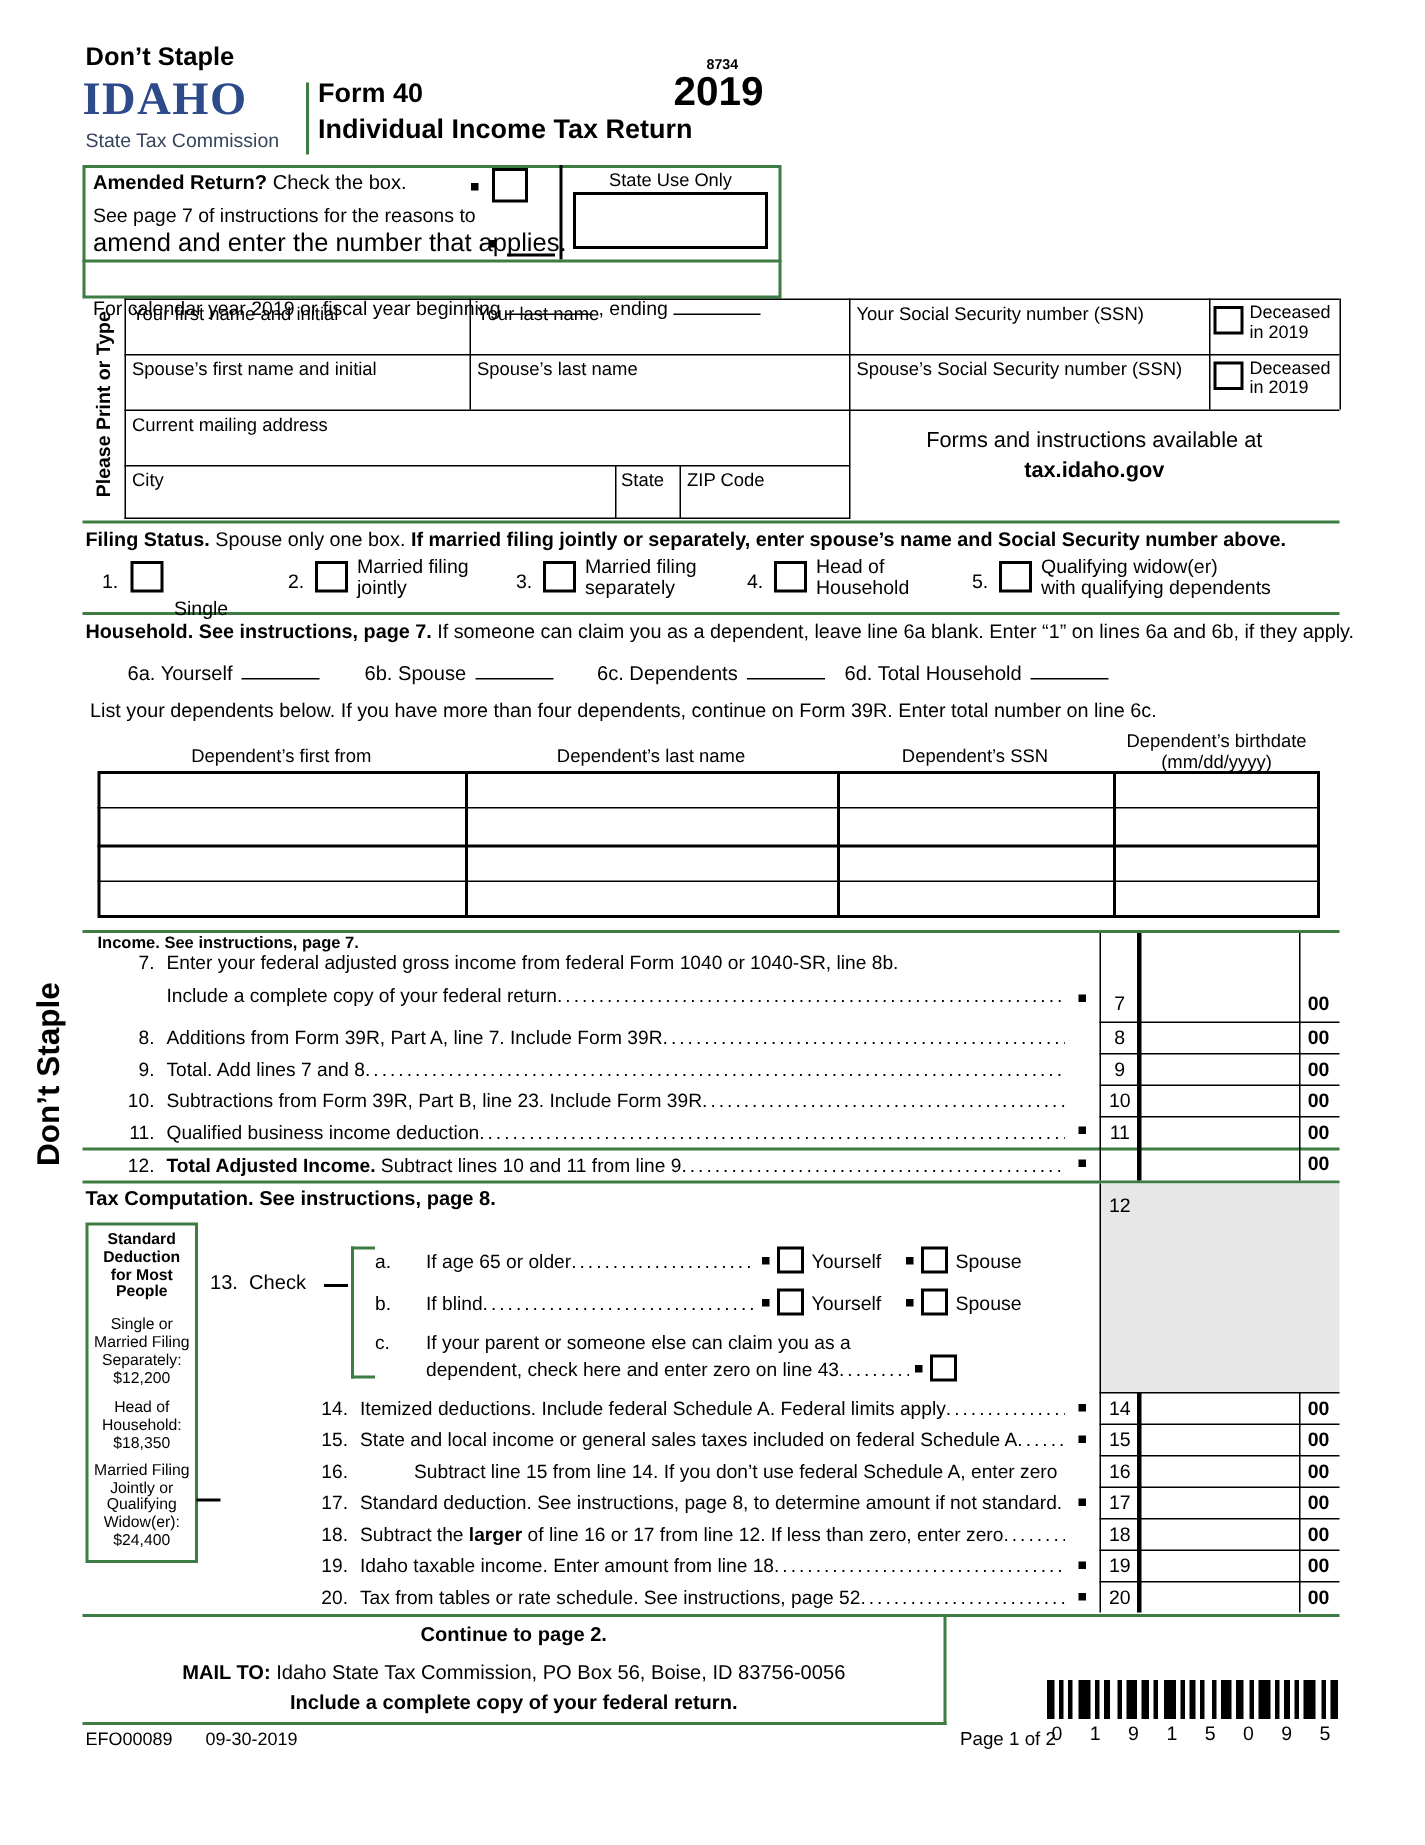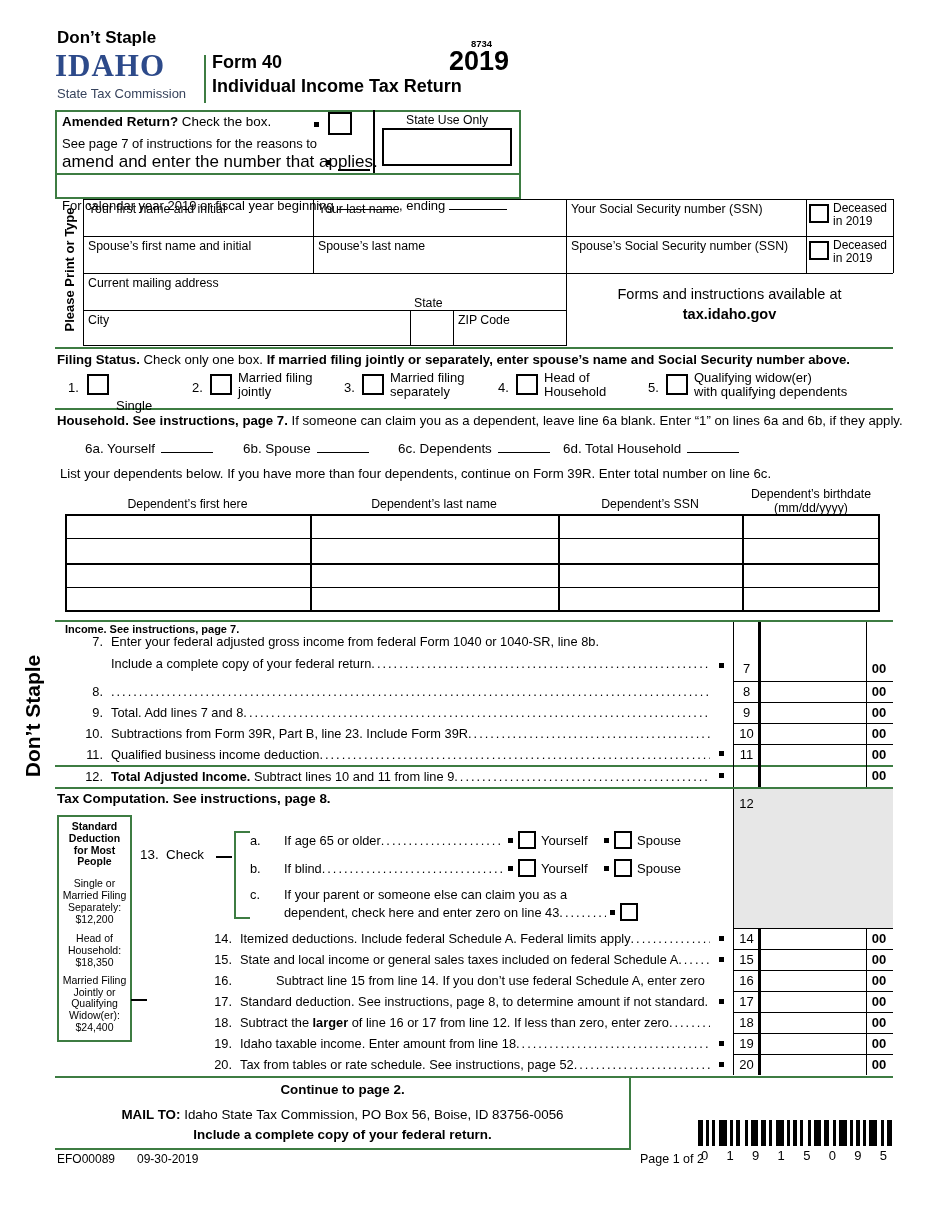--- a/index.html
+++ b/index.html
@@ -87,28 +87,28 @@
   <div class="a lbl" style="left:88px;top:239px;">Spouse’s first name and initial</div>
   <div class="a lbl" style="left:318px;top:239px;">Spouse’s last name</div>
   <div class="a lbl" style="left:571px;top:239px;">Spouse’s Social Security number (SSN)</div>
   <span class="cb" style="left:809px;top:241px;width:20px;height:19px;"></span>
   <div class="a" style="left:833px;top:239px;font-size:12px;line-height:13px;">
     <div>Deceased</div>
     <div>in 2019</div>
   </div>
   <div class="a lbl" style="left:88px;top:276px;">Current mailing address</div>
   <div class="a lbl" style="left:88px;top:313px;">City</div>
-  <div class="a lbl" style="left:414px;top:296px;">State</div>
+  <div class="a lbl" style="left:414px;top:313px;">State</div>
   <div class="a lbl" style="left:458px;top:313px;">ZIP Code</div>
   <div class="a" style="left:566px;top:286px;width:327px;text-align:center;font-size:14.5px;">Forms and instructions available at</div>
   <div class="a b" style="left:566px;top:306px;width:327px;text-align:center;font-size:14.5px;">tax.idaho.gov</div>
 
   <div class="ghl" style="left:55px;top:347px;width:838px;"></div>
   <div class="a" style="left:57px;top:352px;font-size:13.2px;white-space:nowrap;">
-    <span class="b">Filing Status.</span><span> Check only one box. </span><span class="b">If married filing jointly or separately, enter spouse’s name and Social Security number above.</span>
+    <span class="b">Filing Status.</span><span> Spouse only one box. </span><span class="b">If married filing jointly or separately, enter spouse’s name and Social Security number above.</span>
   </div>
   <div id="filing-options"></div>
   <div class="ghl" style="left:55px;top:408px;width:838px;"></div>
 
   <div class="a" style="left:57px;top:413px;font-size:13.2px;white-space:nowrap;">
     <span class="b">Household. See instructions, page 7.</span><span> If someone can claim you as a dependent, leave line 6a blank. Enter “1” on lines 6a and 6b, if they apply.</span>
   </div>
   <div id="household-fields"></div>
   <div class="a" style="left:60px;top:466px;font-size:13.2px;">List your dependents below. If you have more than four dependents, continue on Form 39R. Enter total number on line 6c.</div>
   <div id="dep-headers"></div>
@@ -228,21 +228,21 @@
     <div class="a" style="left:544px;top:371px;font-size:13px;line-height:14px;white-space:nowrap;">Head of</div>
     <div class="a" style="left:544px;top:385px;font-size:13px;line-height:14px;white-space:nowrap;">Household</div>
     <div class="a" style="left:648px;top:380px;font-size:13px;">5.</div>
     <div class="cb" style="left:666px;top:374px;width:22px;height:21px;"></div>
     <div class="a" style="left:694px;top:371px;font-size:13px;line-height:14px;white-space:nowrap;">Qualifying widow(er)</div>
     <div class="a" style="left:694px;top:385px;font-size:13px;line-height:14px;white-space:nowrap;">with qualifying dependents</div>
     <div class="a" style="left:85px;top:438px;font-size:13.4px;white-space:nowrap;"><span>6a. Yourself</span><span class="blank" style="width:52px;margin-left:6px;"></span></div>
     <div class="a" style="left:243px;top:438px;font-size:13.4px;white-space:nowrap;"><span>6b. Spouse</span><span class="blank" style="width:52px;margin-left:6px;"></span></div>
     <div class="a" style="left:398px;top:438px;font-size:13.4px;white-space:nowrap;"><span>6c.  Dependents</span><span class="blank" style="width:52px;margin-left:6px;"></span></div>
     <div class="a" style="left:563px;top:438px;font-size:13.4px;white-space:nowrap;"><span>6d. Total Household</span><span class="blank" style="width:52px;margin-left:6px;"></span></div>
-    <div class="hdrc" style="left:65px;top:497px;width:245px;">Dependent’s first here</div>
+    <div class="hdrc" style="left:65px;top:497px;width:245px;">Dependent’s first from</div>
     <div class="hdrc" style="left:310px;top:497px;width:248px;">Dependent’s last name</div>
     <div class="hdrc" style="left:558px;top:497px;width:184px;">Dependent’s SSN</div>
     <div class="hdrc" style="left:742px;top:487px;width:138px;">Dependent’s birthdate</div>
     <div class="hdrc" style="left:742px;top:501px;width:138px;">(mm/dd/yyyy)</div>
     <div class="vl" style="left:310px;top:514px;height:98px;width:1.5px;"></div>
     <div class="vl" style="left:558px;top:514px;height:98px;width:1.5px;"></div>
     <div class="vl" style="left:742px;top:514px;height:98px;width:1.5px;"></div>
     <div class="hl" style="left:65px;top:538px;width:815px;height:1.2px;"></div>
     <div class="hl" style="left:65px;top:563px;width:815px;height:2px;"></div>
     <div class="hl" style="left:65px;top:587px;width:815px;height:1.2px;"></div>
@@ -277,20 +277,21 @@
       <span class="ln" style="width: 43px;"></span>
       <span class="txt"><span>Include a complete copy of your federal return</span></span>
       <span class="dots">............................................................................................................................................................................................................................................................................................................</span>
     </div>
     <div class="sq" style="left:719px;top:663px;"></div>
     <div class="numcell" style="top:656px;line-height:25px;">7</div>
     <div class="centcell" style="top:656px;line-height:25px;">00</div>
     <div class="field" style="left:762px;top:657px;width:102px;height:23px;"></div>
     <div class="row" style="left:60px;top:681px;width:650px;">
       <span class="ln" style="width: 43px;">8.</span>
+      <span class="txt"><span>Additions from Form 39R, Part A, line 7. Include Form 39R</span></span>
       <span class="dots">............................................................................................................................................................................................................................................................................................................</span>
     </div>
     <div class="numcell" style="top:681px;line-height:21px;">8</div>
     <div class="centcell" style="top:681px;line-height:21px;">00</div>
     <div class="field" style="left:762px;top:682px;width:102px;height:19px;"></div>
     <div class="row" style="left:60px;top:702px;width:650px;">
       <span class="ln" style="width: 43px;">9.</span>
       <span class="txt"><span>Total. Add lines 7 and 8</span></span>
       <span class="dots">............................................................................................................................................................................................................................................................................................................</span>
     </div>

